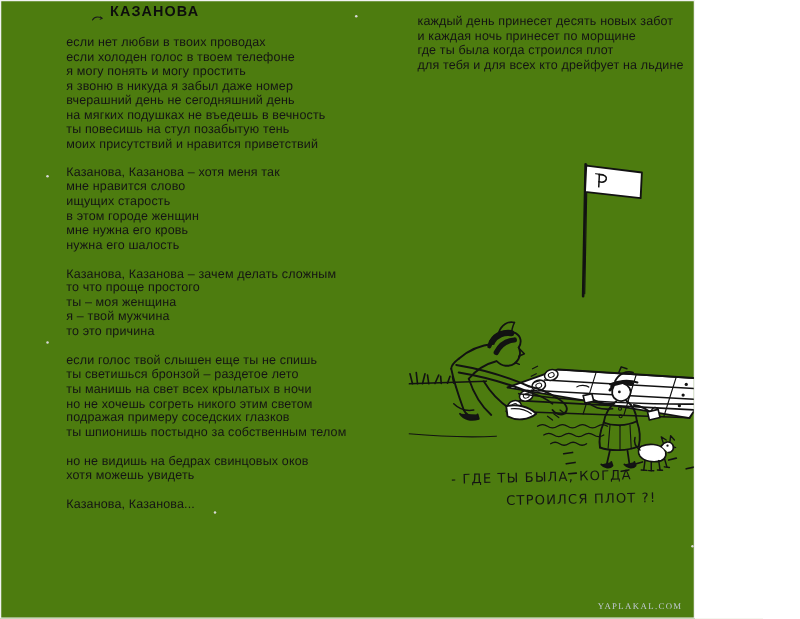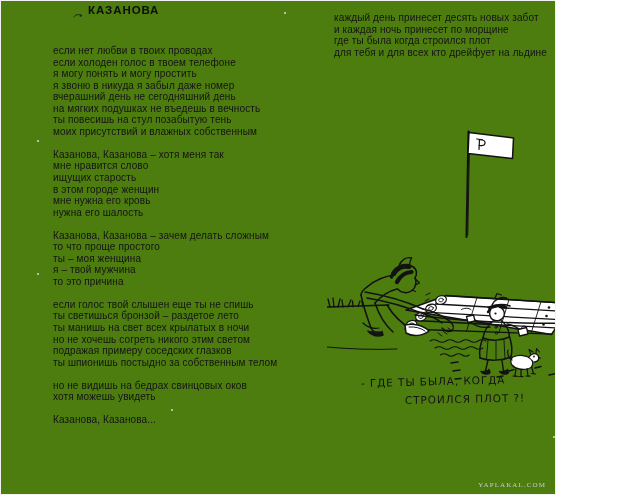--- a/index.html
+++ b/index.html
@@ -47,21 +47,21 @@
   
   .poem-col {
     position: absolute;
     font-size: 10px;
     font-weight: normal;
     line-height: 11.55px;
     letter-spacing: 0.12px;
     color: #141414;
     white-space: nowrap;
   }
-  #poem-left  { left: 52px;  top: 44px;  }
+  #poem-left  { left: 52px;  top: 28px;  }
   #poem-right { left: 333px; top: 11px;  }
 
   .stanza { margin: 0 0 11.5px 0; }
   .stanza:last-child { margin-bottom: 0; }
   .verse-line { display: block; }
 
   
   #cartoon {
     position: absolute;
     left: 326px;
@@ -119,21 +119,21 @@
 
   <div class="poem-col" id="poem-left">
       <div class="stanza">
         <span class="verse-line">если нет любви в твоих проводах</span>
         <span class="verse-line">если холоден голос в твоем телефоне</span>
         <span class="verse-line">я могу понять и могу простить</span>
         <span class="verse-line">я звоню в никуда я забыл даже номер</span>
         <span class="verse-line">вчерашний день не сегодняшний день</span>
         <span class="verse-line">на мягких подушках не въедешь в вечность</span>
         <span class="verse-line">ты повесишь на стул позабытую тень</span>
-        <span class="verse-line">моих присутствий и влажных собственным</span>
+        <span class="verse-line">моих присутствий и нравится приветствий</span>
       </div>
       <div class="stanza">
         <span class="verse-line">Казанова, Казанова – хотя меня так</span>
         <span class="verse-line">мне нравится слово</span>
         <span class="verse-line">ищущих старость</span>
         <span class="verse-line">в этом городе женщин</span>
         <span class="verse-line">мне нужна его кровь</span>
         <span class="verse-line">нужна его шалость</span>
       </div>
       <div class="stanza">

